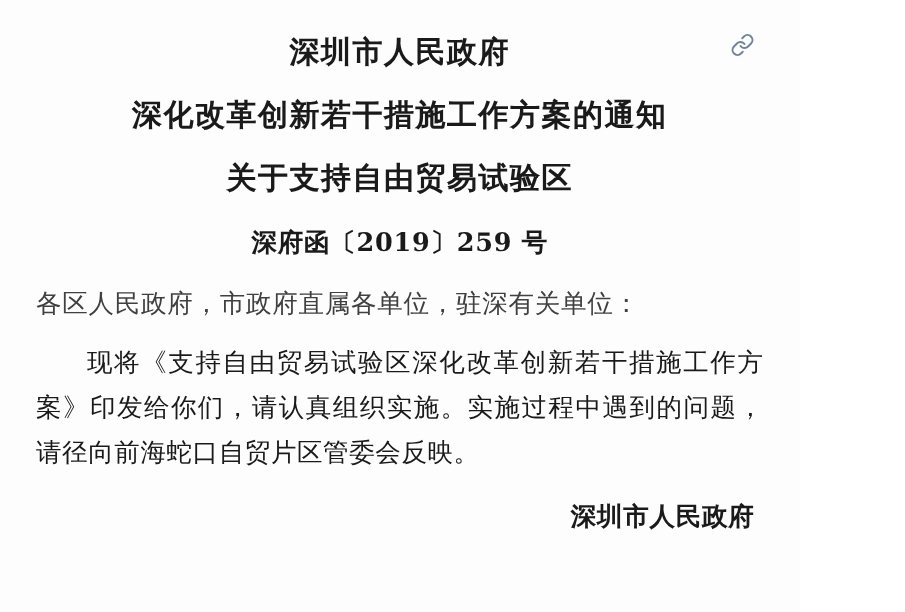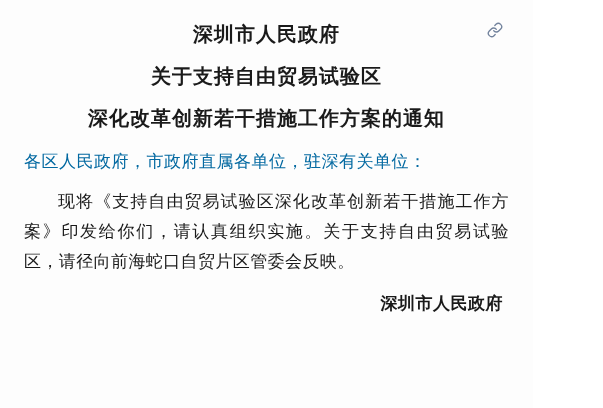--- a/index.html
+++ b/index.html
@@ -51,21 +51,21 @@
     font-size: 17px;
     font-weight: bold;
     color: #1a1a1a;
     letter-spacing: 0.5px;
     margin-top: 4px;
     margin-bottom: 18px;
     font-family: "DejaVu Serif", "Liberation Serif", serif;
   }
   .salutation {
     font-size: 17px;
-    color: #0369a1;
+    color: #404040;
     letter-spacing: 0.5px;
     margin-bottom: 14px;
     font-family: "DejaVu Serif", "Liberation Serif", serif;
   }
   .body-text {
     font-size: 17px;
     color: #1a1a1a;
     line-height: 1.75;
     text-align: justify;
     text-indent: 34px;
@@ -90,24 +90,25 @@
 
   <div class="corner-icon">
     <svg viewBox="0 0 24 24" width="16" height="16" fill="none" stroke="currentColor" stroke-width="2" stroke-linecap="round" stroke-linejoin="round">
       <path d="M10 13a5 5 0 0 0 7.54.54l3-3a5 5 0 0 0-7.07-7.07l-1.72 1.71"></path>
       <path d="M14 11a5 5 0 0 0-7.54-.54l-3 3a5 5 0 0 0 7.07 7.07l1.71-1.71"></path>
     </svg>
   </div>
 
   <div class="title-block">
     <div class="title-line">深圳市人民政府</div>
+    <div class="title-line">深化改革创新若干措施工作方案的通知</div>
     <div class="title-line">关于支持自由贸易试验区</div>
-    <div class="title-line">深化改革创新若干措施工作方案的通知</div>
   </div>
 
+  <div class="doc-number">深府函〔2019〕259 号</div>
 
   <div class="salutation">各区人民政府，市政府直属各单位，驻深有关单位：</div>
 
-  <div class="body-text">现将《支持自由贸易试验区深化改革创新若干措施工作方案》印发给你们，请认真组织实施。关于支持自由贸易试验区，请径向前海蛇口自贸片区管委会反映。</div>
+  <div class="body-text">现将《支持自由贸易试验区深化改革创新若干措施工作方案》印发给你们，请认真组织实施。实施过程中遇到的问题，请径向前海蛇口自贸片区管委会反映。</div>
 
   <div class="signature">深圳市人民政府</div>
 
 </div>
 
 </body></html>

